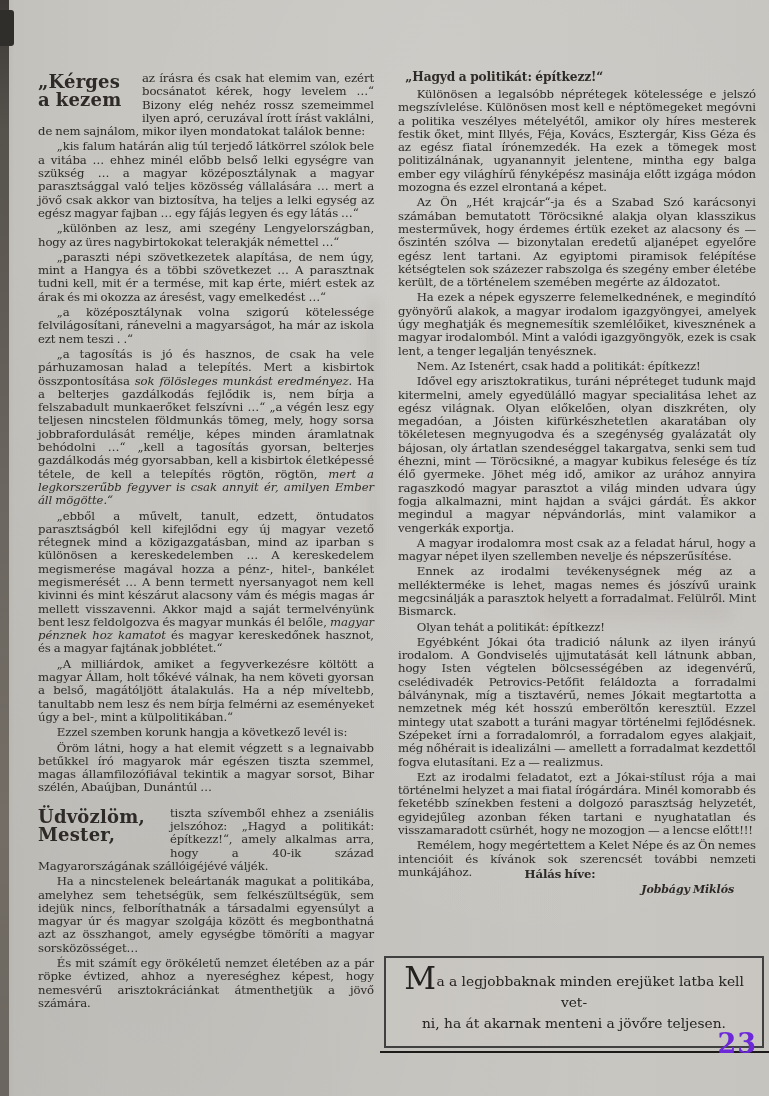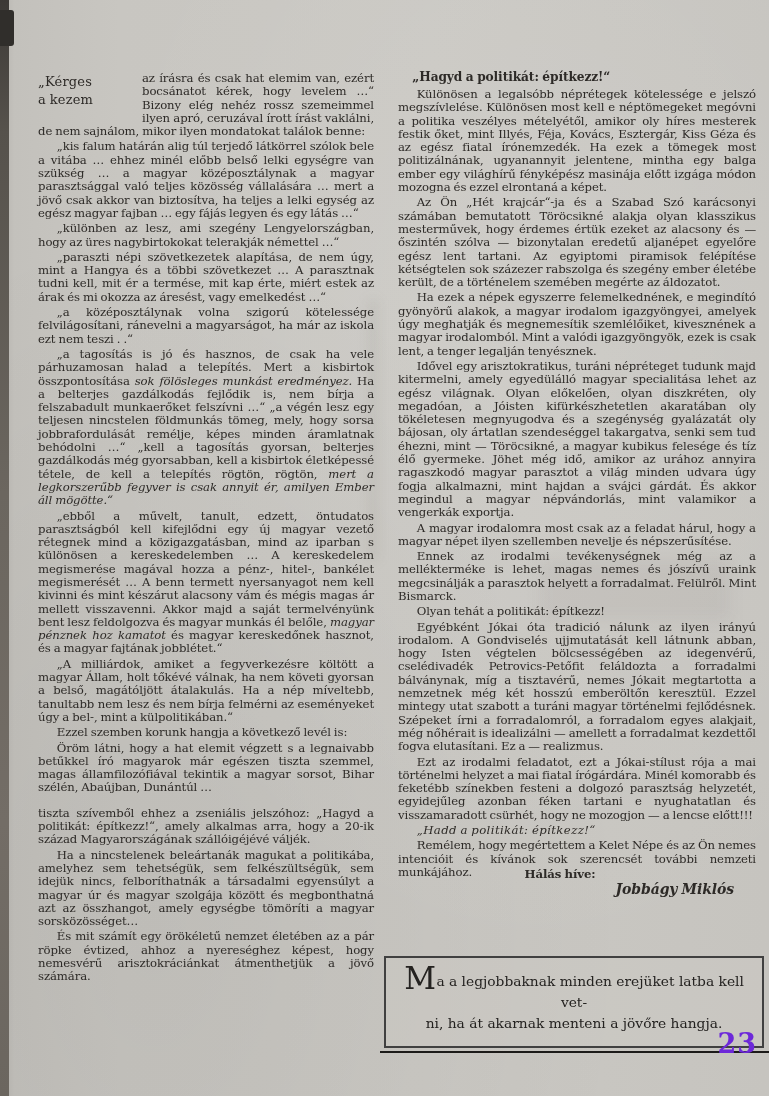--- a/index.html
+++ b/index.html
@@ -20,30 +20,30 @@
 
   .col{position:absolute;text-align:justify;font-size:11.7px;line-height:13.3px;
        letter-spacing:-0.1px;word-spacing:-0.6px;}
   .col-left{left:38px;top:72px;width:336px;}
   .col-right{left:398px;top:70px;width:358px;}
 
   p.para{margin:0 0 2px 0;text-indent:1.6em;}
   p.no-indent{text-indent:0;}
   .it{font-style:italic;}
   .lead-block{margin:0;}
-  .inset{float:left;width:94px;height:40px;font-weight:normal;font-size:13px;line-height:18px;
+  .inset{float:left;width:94px;height:40px;font-weight:bold;font-size:18px;line-height:18px;
          letter-spacing:.2px;margin:1px 10px 0 0;}
   .inset2{width:122px;height:41px;}
   .inset .inset-line{display:block;}
   .gap-top{margin-top:12px;}
-  h2.rc-heading{margin:0 0 4px 7px;font-size:12.2px;line-height:14px;font-weight:bold;text-indent:.6em;text-align:left;}
+  h2.rc-heading{margin:0 0 4px 0;font-size:12.2px;line-height:14px;font-weight:bold;text-indent:.6em;text-align:left;}
   p.italic-line{font-style:italic;letter-spacing:.4px;}
 
   .sig-row1{text-align:center;padding-right:34px;font-weight:bold;margin-top:-13.3px;}
-  .sig-row2{text-align:right;padding-right:22px;font-weight:bold;font-style:italic;font-size:14px;margin-top:2px;}
+  .sig-row2{text-align:right;padding-right:22px;font-weight:bold;font-style:italic;font-size:11px;margin-top:2px;}
 
   .ad-box{position:absolute;left:384px;top:956px;width:360px;border:2px solid #404040;
           background:rgba(205,203,198,.35);padding:10px 8px 12px 8px;text-align:center;
           font-size:13.8px;line-height:21px;color:#242220;}
   .ad-box:after{content:"";position:absolute;left:-6px;right:-10px;bottom:-7px;height:2px;background:#1c1b19;}
   .ad-initial{font-size:31px;line-height:20px;vertical-align:-3px;letter-spacing:.5px;}
   .page-number{position:absolute;right:12px;top:1028px;font-size:27px;font-weight:bold;color:#6d28d9;letter-spacing:1px;}
 </style>
 </head>
 <body>
@@ -64,41 +64,45 @@
   <p class="para">„kis falum határán alig túl terjedő látkörrel szólok bele a vitába … ehhez minél előbb belső lelki egységre van szükség … a magyar középosztálynak a magyar parasztsággal való teljes közösség vállalására … mert a jövő csak akkor van biztosítva, ha teljes a lelki egység az egész magyar fajban … egy fájás legyen és egy látás …“</p>
   <p class="para">„különben az lesz, ami szegény Lengyelországban, hogy az üres nagybirtokokat telerakják némettel …“</p>
   <p class="para">„paraszti népi szövetkezetek alapítása, de nem úgy, mint a Hangya és a többi szövetkezet … A parasztnak tudni kell, mit ér a termése, mit kap érte, miért estek az árak és mi okozza az áresést, vagy emelkedést …“</p>
   <p class="para">„a középosztálynak volna szigorú kötelessége felvilágosítani, ránevelni a magyarságot, ha már az iskola ezt nem teszi . .“</p>
   <p class="para"><span>„a tagosítás is jó és hasznos, de csak ha vele párhuzamosan halad a telepítés. Mert a kisbirtok összpontosítása </span><span class="it">sok fölösleges munkást eredményez.</span><span> Ha a belterjes gazdálkodás fejlődik is, nem bírja a felszabadult munkaerőket felszívni …“ „a végén lesz egy teljesen nincstelen földmunkás tömeg, mely, hogy sorsa jobbrafordulását remélje, képes minden áramlatnak behódolni …“ „kell a tagosítás gyorsan, belterjes gazdálkodás még gyorsabban, kell a kisbirtok életképessé tétele, de kell a telepítés rögtön, rögtön, </span><span class="it">mert a legkorszerűbb fegyver is csak annyit ér, amilyen Ember áll mögötte.“</span></p>
   <p class="para"><span>„ebből a művelt, tanult, edzett, öntudatos parasztságból kell kifejlődni egy új magyar vezető rétegnek mind a közigazgatásban, mind az iparban s különösen a kereskedelemben … A kereskedelem megismerése magával hozza a pénz-, hitel-, bankélet megismerését … A benn termett nyersanyagot nem kell kivinni és mint készárut alacsony vám és mégis magas ár mellett visszavenni. Akkor majd a saját termelvényünk bent lesz feldolgozva és magyar munkás él belőle, </span><span class="it">magyar pénznek hoz kamatot</span><span> és magyar kereskedőnek hasznot, és a magyar fajtának jobblétet.“</span></p>
   <p class="para">„A milliárdok, amiket a fegyverkezésre költött a magyar Állam, holt tőkévé válnak, ha nem követi gyorsan a belső, magátóljött átalakulás. Ha a nép míveltebb, tanultabb nem lesz és nem bírja felmérni az eseményeket úgy a bel-, mint a külpolitikában.“</p>
   <p class="para">Ezzel szemben korunk hangja a következő levél is:</p>
   <p class="para">Öröm látni, hogy a hat elemit végzett s a legnaivabb betűkkel író magyarok már egészen tiszta szemmel, magas államfilozófiával tekintik a magyar sorsot, Bihar szélén, Abaújban, Dunántúl …</p>
   <div class="lead-block gap-top">
-    <p class="para no-indent">tiszta szívemből ehhez a zseniális jelszóhoz: „Hagyd a politikát: építkezz!“, amely alkalmas arra, hogy a 20-ik század Magyarországának szállóigéjévé váljék.</p>
+    <div class="inset inset2">
+      <span class="inset-line">Üdvözlöm,</span>
+      <span class="inset-line">Mester,</span>
+    </div>
+    <p class="para no-indent">tiszta szívemből ehhez a zseniális jelszóhoz: „Hagyd a politikát: építkezz!“, amely alkalmas arra, hogy a 40-ik század Magyarországának szállóigéjévé váljék.</p>
   </div>
   <p class="para">Ha a nincstelenek beleártanák magukat a politikába, amelyhez sem tehetségük, sem felkészültségük, sem idejük nincs, felboríthatnák a társadalmi egyensúlyt a magyar úr és magyar szolgája között és megbonthatná azt az összhangot, amely egységbe tömöríti a magyar sorsközösséget…</p>
   <p class="para">És mit számít egy örökéletű nemzet életében az a pár röpke évtized, ahhoz a nyereséghez képest, hogy nemesvérű arisztokráciánkat átmenthetjük a jövő számára.</p>
 </div>
 
 <div class="col col-right">
   <h2 class="rc-heading">„Hagyd a politikát: építkezz!“</h2>
   <p class="para">Különösen a legalsóbb néprétegek kötelessége e jelszó megszívlelése. Különösen most kell e néptömegeket megóvni a politika veszélyes mételyétől, amikor oly híres mesterek festik őket, mint Illyés, Féja, Kovács, Esztergár, Kiss Géza és az egész fiatal írónemzedék. Ha ezek a tömegek most politizálnának, ugyanannyit jelentene, mintha egy balga ember egy világhírű fényképész masinája előtt izgága módon mozogna és ezzel elrontaná a képet.</p>
   <p class="para">Az Ön „Hét krajcár“-ja és a Szabad Szó karácsonyi számában bemutatott Töröcsikné alakja olyan klasszikus mesterművek, hogy érdemes értük ezeket az alacsony és — őszintén szólva — bizonytalan eredetű aljanépet egyelőre egész lent tartani. Az egyiptomi piramisok felépítése kétségtelen sok százezer rabszolga és szegény ember életébe került, de a történelem szemében megérte az áldozatot.</p>
   <p class="para">Ha ezek a népek egyszerre felemelkednének, e megindító gyönyörű alakok, a magyar irodalom igazgyöngyei, amelyek úgy meghatják és megnemesítik szemlélőiket, kivesznének a magyar irodalomból. Mint a valódi igazgyöngyök, ezek is csak lent, a tenger legalján tenyésznek.</p>
+  <p class="para">Nem. Az Istenért, csak hadd a politikát: építkezz!</p>
   <p class="para">Idővel egy arisztokratikus, turáni népréteget tudunk majd kitermelni, amely egyedülálló magyar specialitása lehet az egész világnak. Olyan előkelően, olyan diszkréten, oly megadóan, a Jóisten kifürkészhetetlen akaratában oly tökéletesen megnyugodva és a szegénység gyalázatát oly bájosan, oly ártatlan szendeséggel takargatva, senki sem tud éhezni, mint — Töröcsikné, a magyar kubikus felesége és tíz élő gyermeke. Jöhet még idő, amikor az urához annyira ragaszkodó magyar parasztot a világ minden udvara úgy fogja alkalmazni, mint hajdan a svájci gárdát. És akkor megindul a magyar népvándorlás, mint valamikor a vengerkák exportja.</p>
   <p class="para">A magyar irodalomra most csak az a feladat hárul, hogy a magyar népet ilyen szellemben nevelje és népszerűsítése.</p>
   <p class="para">Ennek az irodalmi tevékenységnek még az a mellékterméke is lehet, magas nemes és jószívű uraink megcsinálják a parasztok helyett a forradalmat. Felülről. Mint Bismarck.</p>
   <p class="para">Olyan tehát a politikát: építkezz!</p>
   <p class="para">Egyébként Jókai óta tradició nálunk az ilyen irányú irodalom. A Gondviselés ujjmutatását kell látnunk abban, hogy Isten végtelen bölcsességében az idegenvérű, cselédivadék Petrovics-Petőfit feláldozta a forradalmi bálványnak, míg a tisztavérű, nemes Jókait megtartotta a nemzetnek még két hosszú emberöltőn keresztül. Ezzel mintegy utat szabott a turáni magyar történelmi fejlődésnek. Szépeket írni a forradalomról, a forradalom egyes alakjait, még nőhérait is idealizálni — amellett a forradalmat kezdettől fogva elutasítani. Ez a — realizmus.</p>
   <p class="para">Ezt az irodalmi feladatot, ezt a Jókai-stílust rója a mai történelmi helyzet a mai fiatal írógárdára. Minél komorabb és feketébb színekben festeni a dolgozó parasztság helyzetét, egyidejűleg azonban féken tartani e nyughatatlan és visszamaradott csürhét, hogy ne mozogjon — a lencse előtt!!!</p>
-  <p class="para italic-line">„Hadd a politikát: építkezz!“</p>
   <p class="para">Remélem, hogy megértettem a Kelet Népe és az Ön nemes intencióit és kívánok sok szerencsét további nemzeti munkájához.</p>
   <div class="sig-row1">Hálás híve:</div>
   <div class="sig-row2">Jobbágy Miklós</div>
 </div>
 
 <div class="ad-box">
   <span class="ad-initial">M</span><span>a a legjobbaknak minden erejüket latba kell vet-</span><br>
-  <span>ni, ha át akarnak menteni a jövőre hangja.</span>
+  <span>ni, ha át akarnak menteni a jövőre teljesen.</span>
 </div>
 
 <div class="page-number">23</div>
 
 </body></html>

